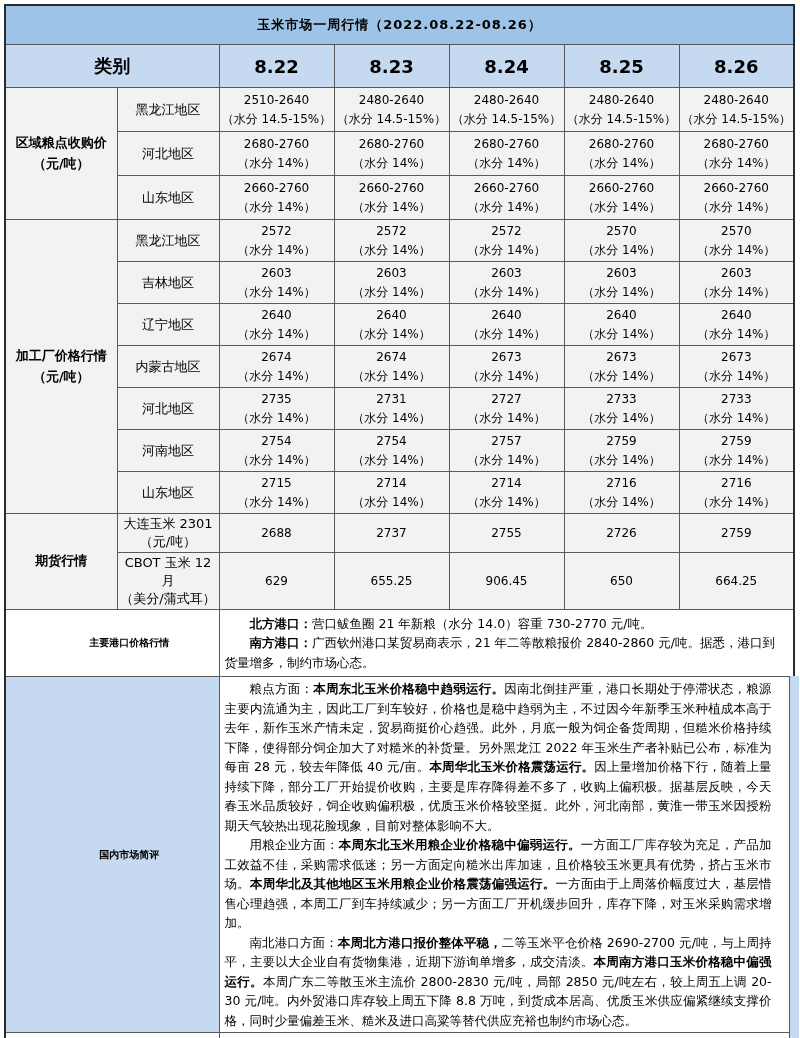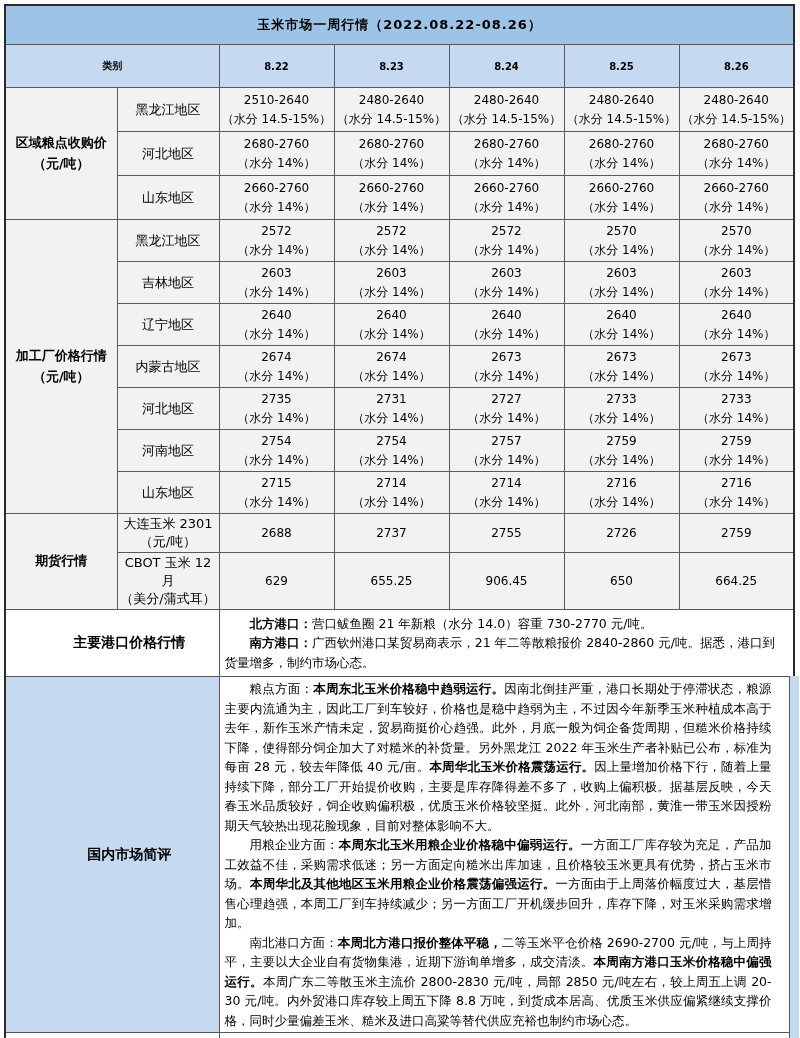--- a/index.html
+++ b/index.html
@@ -32,27 +32,27 @@
   td.title{
     background:var(--title-blue);
     font-weight:bold;
     font-size:13px;
     height:36px;
     letter-spacing:1px;
   }
   td.cat,td.hdate{
     background:var(--band-blue);
     font-weight:bold;
-    font-size:10px;
+    font-size:18px;
     height:40px;
   }
   td.rowlabel{font-weight:bold;font-size:13px;line-height:1.6;}
   td.region{font-size:13px;}
   td.datacell{font-size:12px;line-height:1.55;}
-  td.textlabel{font-weight:bold;font-size:14px;background:#ffffff;padding-left:36px;}
+  td.textlabel{font-weight:bold;font-size:10px;background:#ffffff;padding-left:36px;}
   td.textcell{
     background:#ffffff;
     text-align:left;
     vertical-align:middle;
     padding:2px 18px 2px 5px;
   }
   td.textcell p{
     margin:0;
     text-indent:2em;
     text-align:justify;

